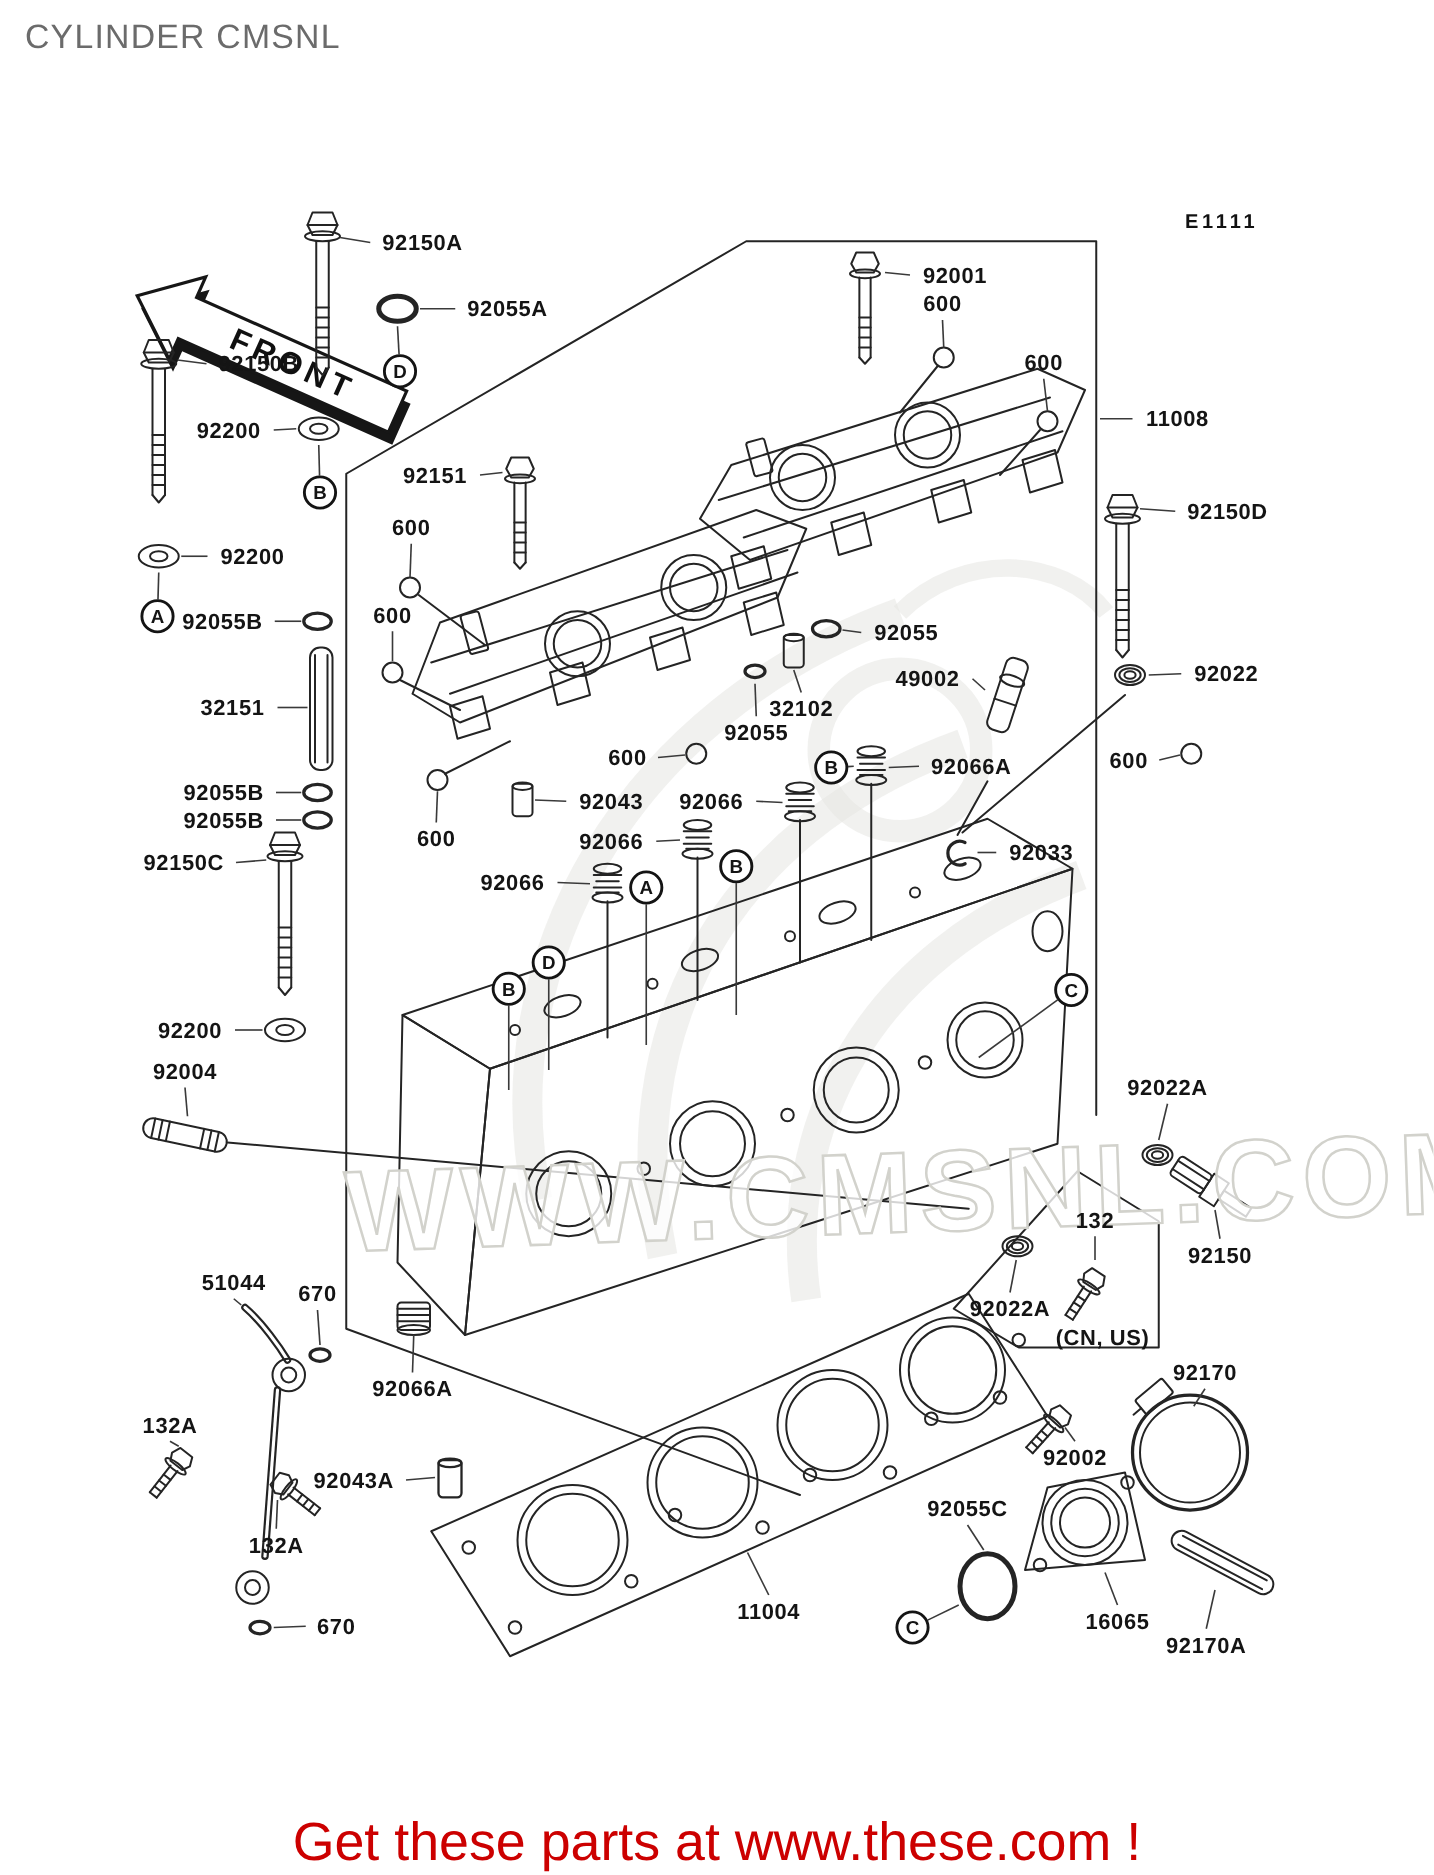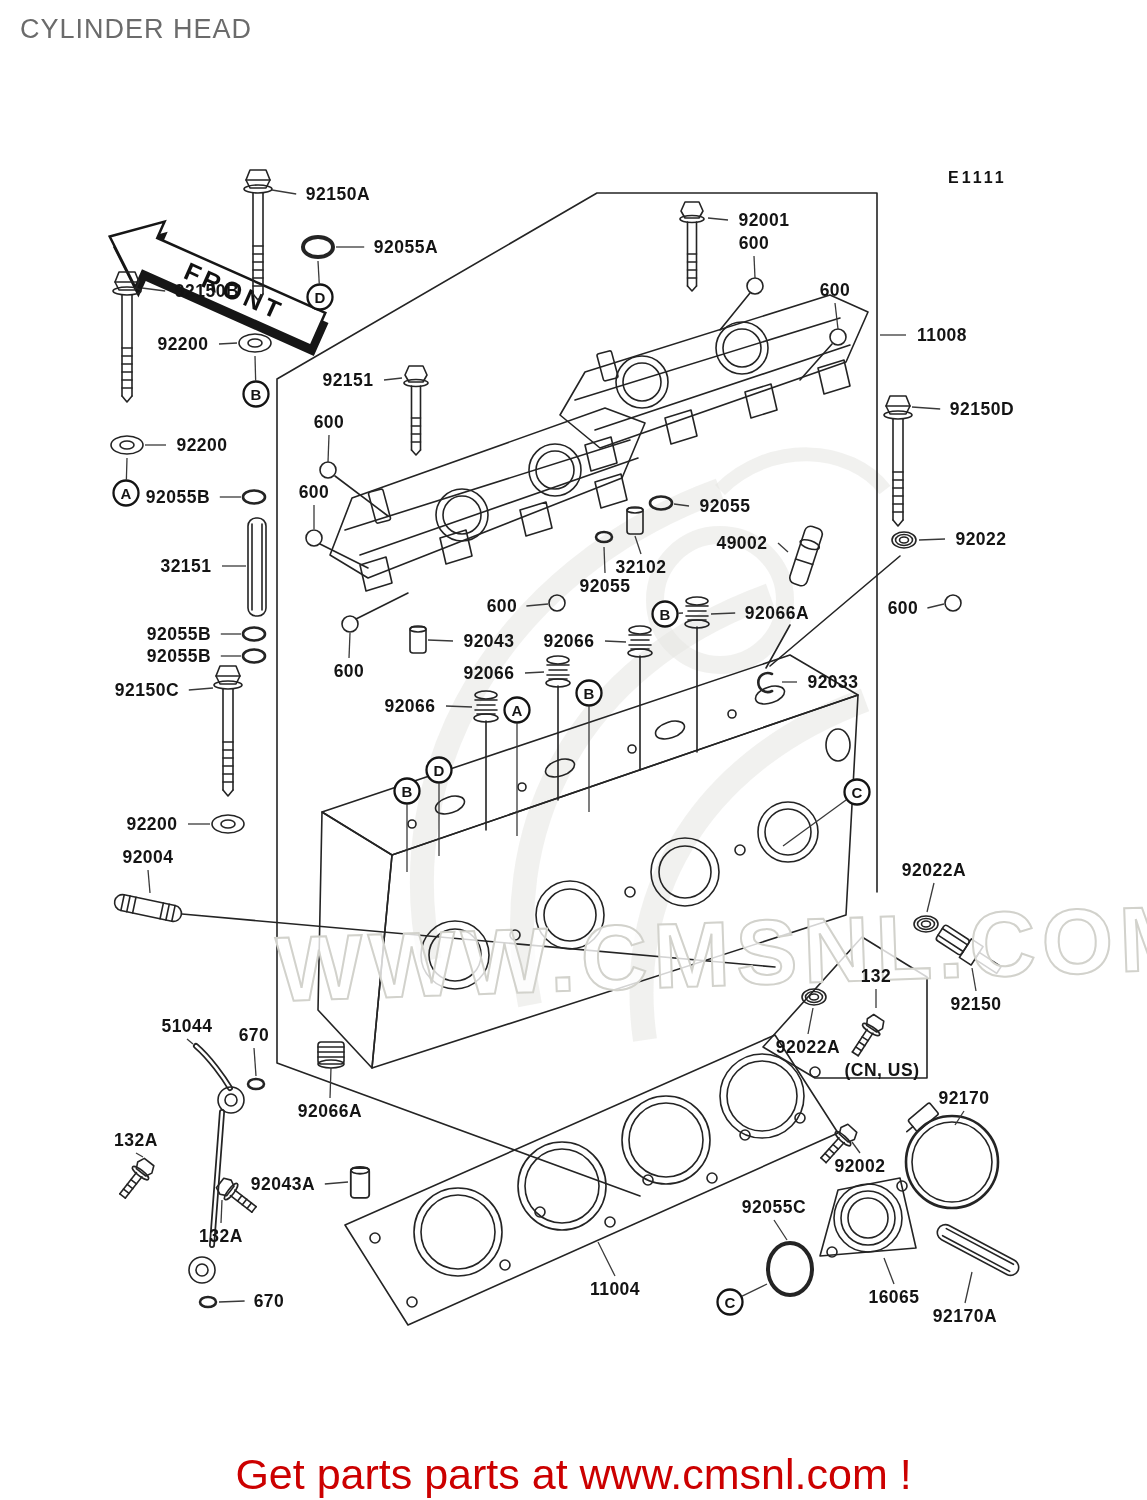--- a/index.html
+++ b/index.html
@@ -22,21 +22,21 @@
   svg .wm{opacity:0.55;stroke:#e6e6e1;fill:none;}
   svg .wmtext{font-family:"Liberation Sans",sans-serif;font-weight:bold;
         fill:#ffffff;fill-opacity:0.8;stroke:#d2d2cc;stroke-width:2px;letter-spacing:6px;}
   svg .front-text{font-family:"Liberation Sans",sans-serif;font-weight:bold;font-size:25px;
         fill:#101010;letter-spacing:4px;}
 </style>
 </head>
 <body>
 
 <div class="page">
-  <div class="page-title">CYLINDER HEAD</div>
+  <div class="page-title">CYLINDER CMSNL</div>
   <div class="diagram-code">E1111</div>
 
   <svg id="diagram" width="1147" height="1500" viewBox="0 0 1147 1500" style="position:absolute;left:0;top:0;">
 
     <defs>
       <g id="boltL" class="art">
         <path d="M-12,4 L-8,-6 L8,-6 L12,4 L8,12 L-8,12 Z"></path>
         <path d="M-12,4 h24"></path>
         <ellipse cx="0" cy="13" rx="14" ry="4"></ellipse>
         <path d="M-5,17 L-5,118 M5,17 L5,118"></path>
@@ -441,14 +441,14 @@
           <circle cx="857" cy="792" r="12.5" class="callout-circle"></circle>
           <text x="857" y="797.5" text-anchor="middle" class="callout-letter">C</text>
         </g>
         <g>
           <circle cx="730" cy="1302" r="12.5" class="callout-circle"></circle>
           <text x="730" y="1307.5" text-anchor="middle" class="callout-letter">C</text>
         </g>
       </g>
   </svg>
 
-  <div class="footer-link">Get parts parts at www.cmsnl.com !</div>
+  <div class="footer-link">Get these parts at www.these.com !</div>
 </div>
 
 </body></html>

